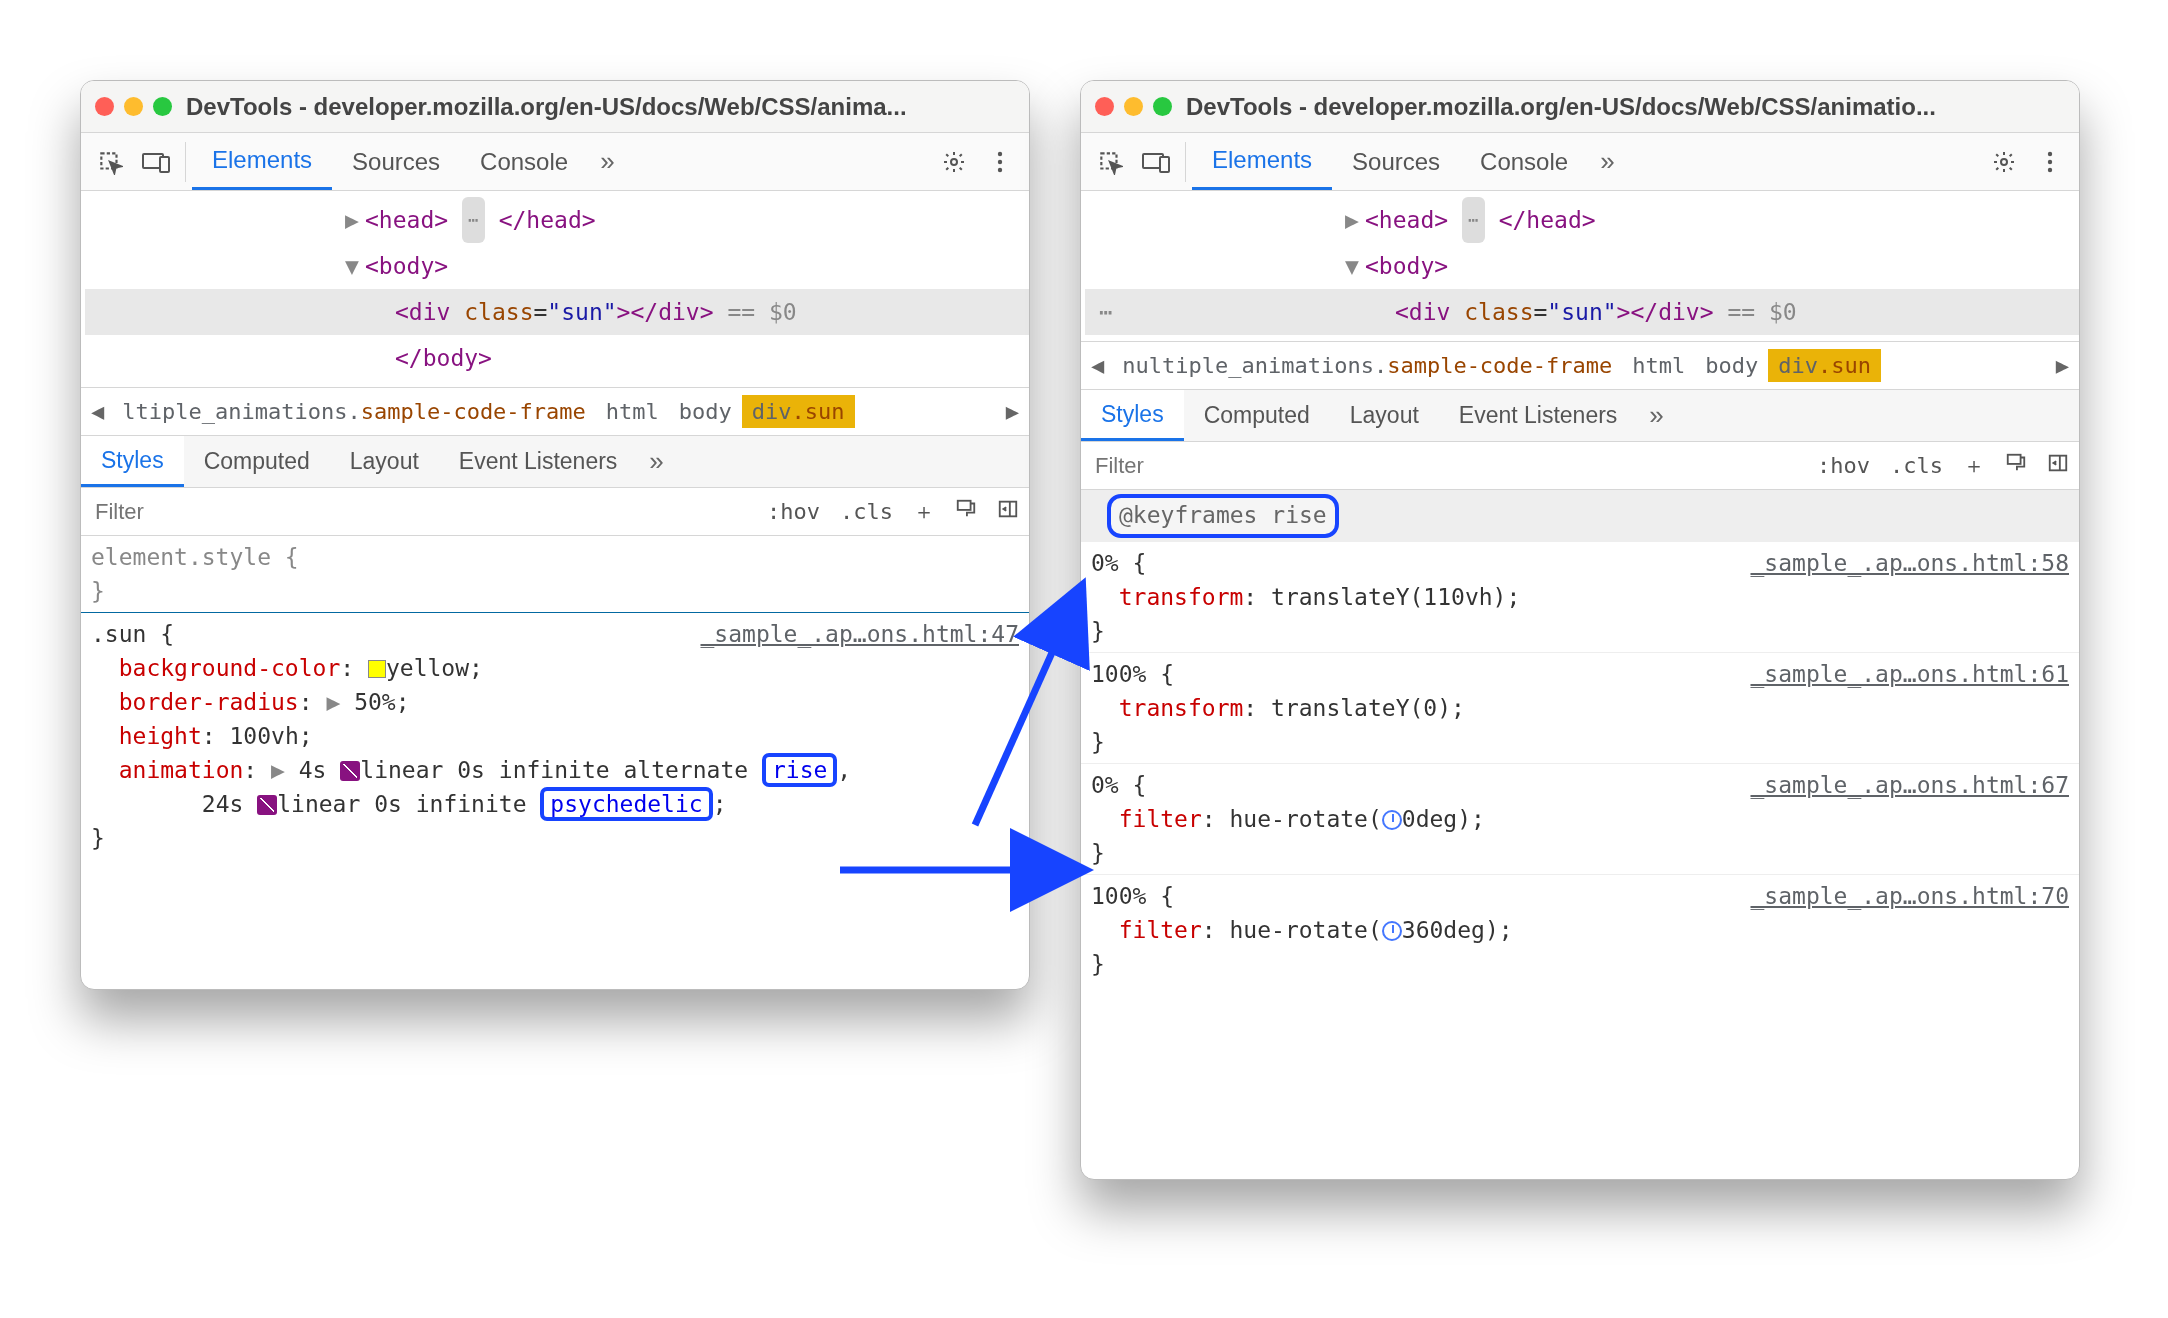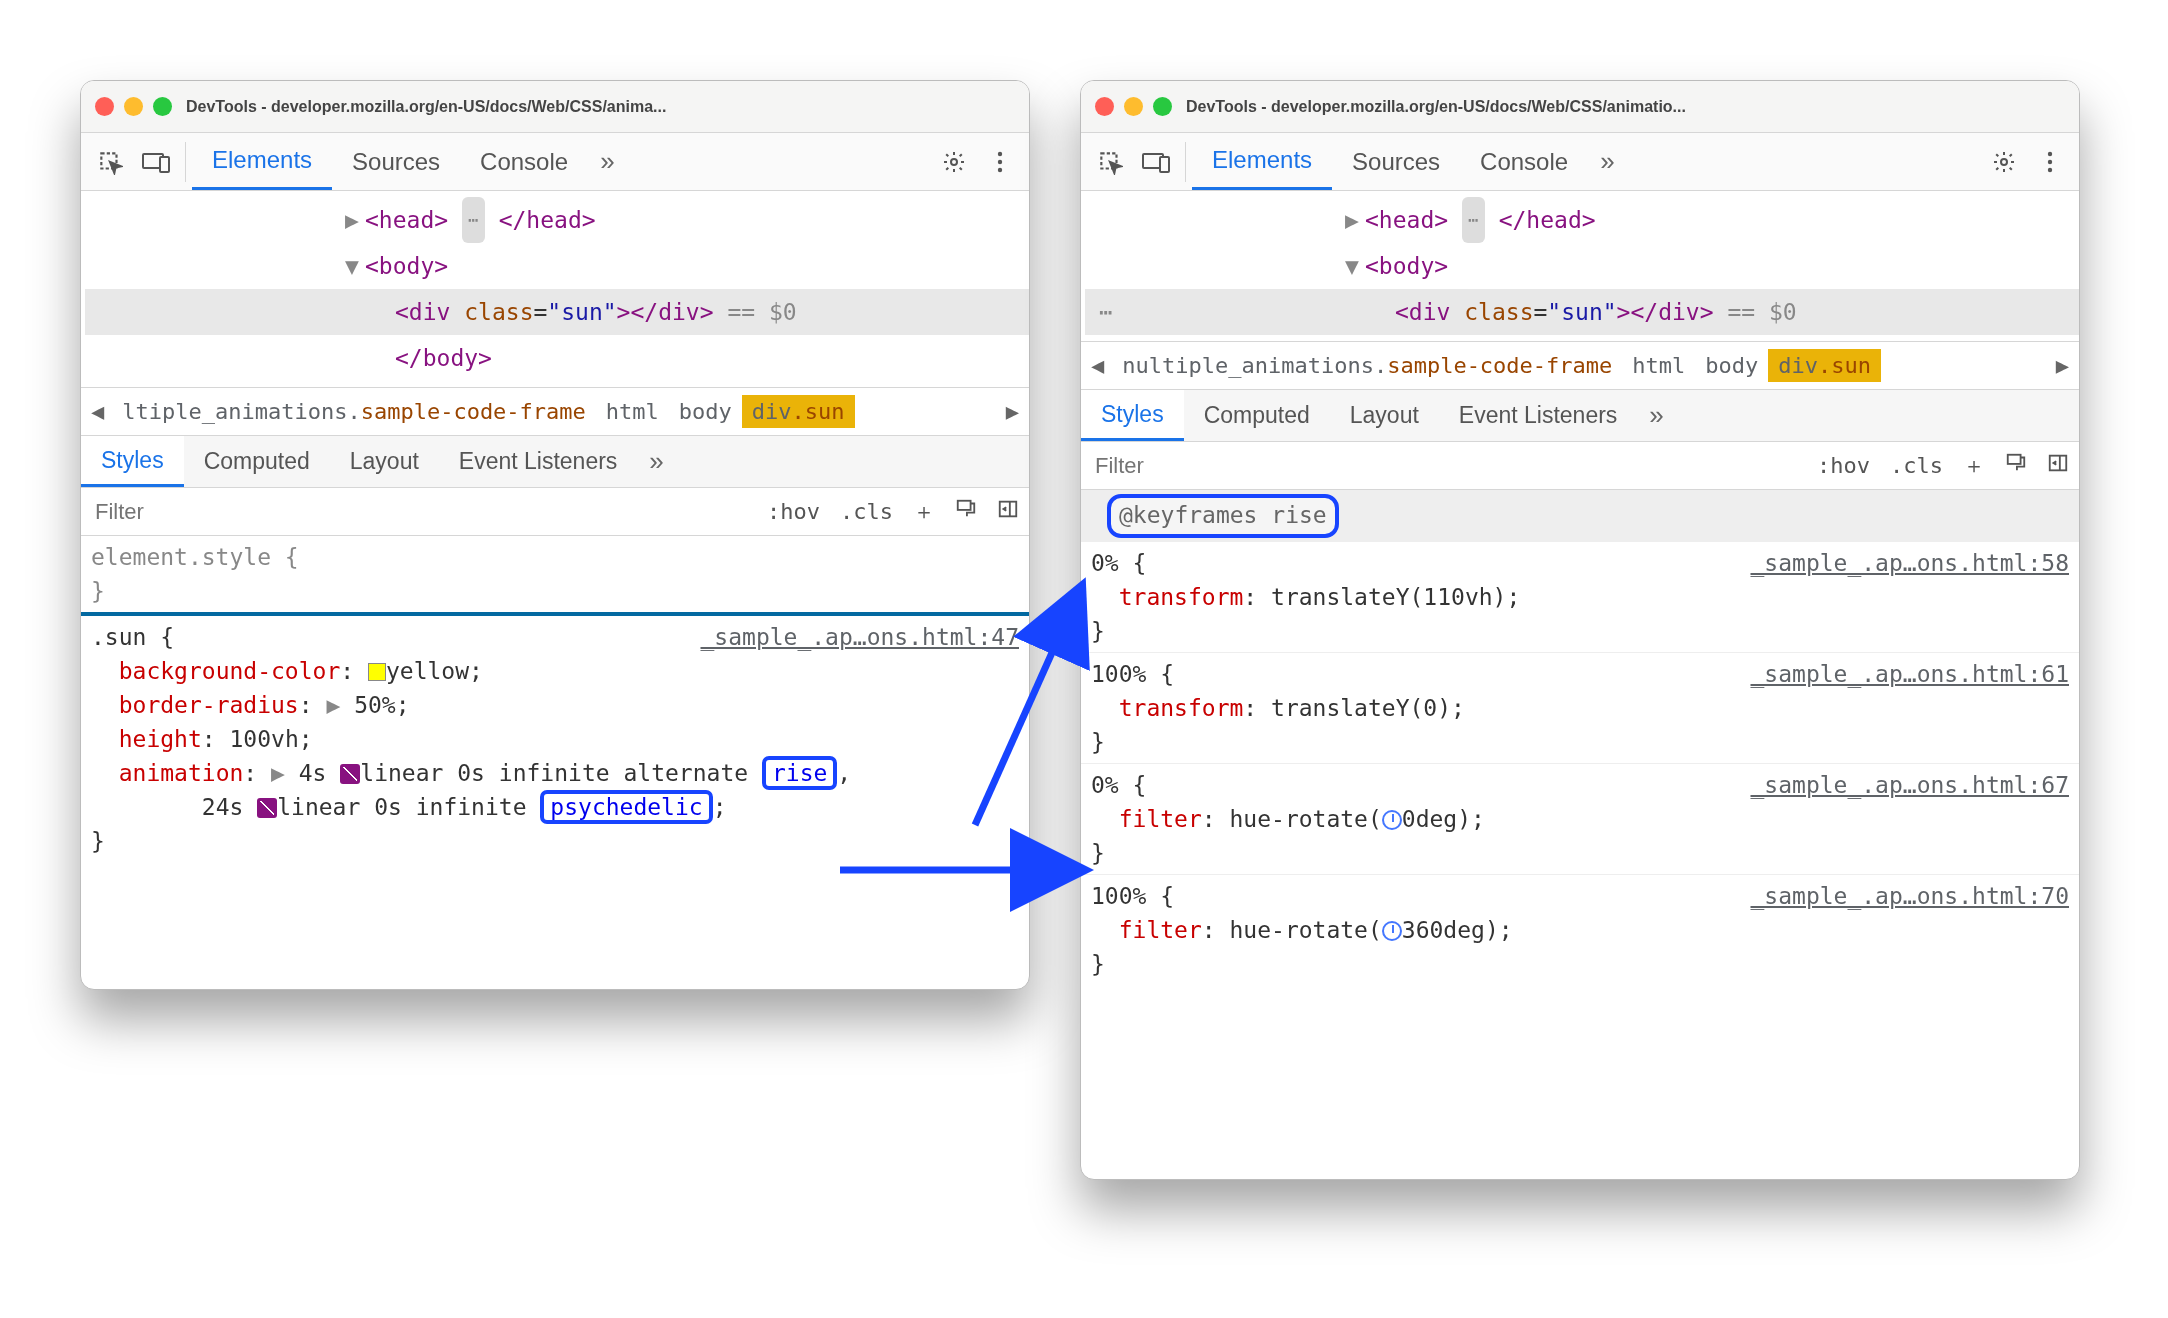--- a/index.html
+++ b/index.html
@@ -38,21 +38,21 @@
     align-items: center;
     padding: 0 14px;
     border-bottom: 1px solid #d6d6d6;
     background: #f5f5f4;
   }
   .traffic { display:flex; gap:10px; margin-right:14px; }
   .tl { width:19px; height:19px; border-radius:50%; }
   .tl.red { background:#ff5f57; }
   .tl.yellow { background:#febc2e; }
   .tl.green { background:#28c840; }
-  .titletext { font-weight:700; color:#444; font-size:16px; white-space:nowrap; overflow:hidden; text-overflow:ellipsis; }
+  .titletext { font-weight:700; color:#444; font-size:24px; white-space:nowrap; overflow:hidden; text-overflow:ellipsis; }
 
   .toolrow {
     height: 58px;
     display: flex;
     align-items: center;
     border-bottom: 1px solid #d6d6d6;
     padding: 0 6px;
     background: #fafafa;
   }
   .ticon { width:38px; height:38px; display:flex; align-items:center; justify-content:center; color:#555; margin:0 4px; cursor:pointer; }
@@ -227,21 +227,21 @@
             <path d="M17 6h4v10h-8v4"></path>
           </svg></span>
       <span class="ftool"><svg width="22" height="22" viewBox="0 0 24 24" fill="none" stroke="currentColor" stroke-width="2">
             <rect x="3" y="4" width="18" height="16"></rect>
             <line x1="14" y1="4" x2="14" y2="20"></line>
             <path d="M10 10l-3 2 3 2" fill="currentColor"></path>
           </svg></span>
     </div>
 
     <div class="code">
-      <div class="crule" style="border-bottom:4px solid #0369a1">
+      <div class="crule" style="border-bottom:1px solid #0369a1">
         <div class="cruleline mut"><span>element.style {</span></div>
         <div class="cruleline mut">}</div>
       </div>
       <div class="crule">
         <div class="cruleline"><span>.sun {</span><span class="link">_sample_.ap…ons.html:47</span></div>
         <div class="cruleline">  <span class="prop">background-color</span>: <span class="sw yellow"></span><span class="val">yellow</span>;</div>
         <div class="cruleline">  <span class="prop">border-radius</span>:<span class="mut"> ▶ </span><span class="val">50%</span>;</div>
         <div class="cruleline">  <span class="prop">height</span>: <span class="val">100vh</span>;</div>
         <div class="cruleline">  <span class="prop">animation</span>:<span class="mut"> ▶ </span><span>4s</span> <span class="easing"></span><span>linear</span> <span>0s</span> <span>infinite</span> <span>alternate</span> <span class="hi codelink">rise</span>,</div>
         <div class="cruleline">        <span>24s</span> <span class="easing"></span><span>linear</span> <span>0s</span> <span>infinite</span> <span class="hi codelink">psychedelic</span>;</div>

